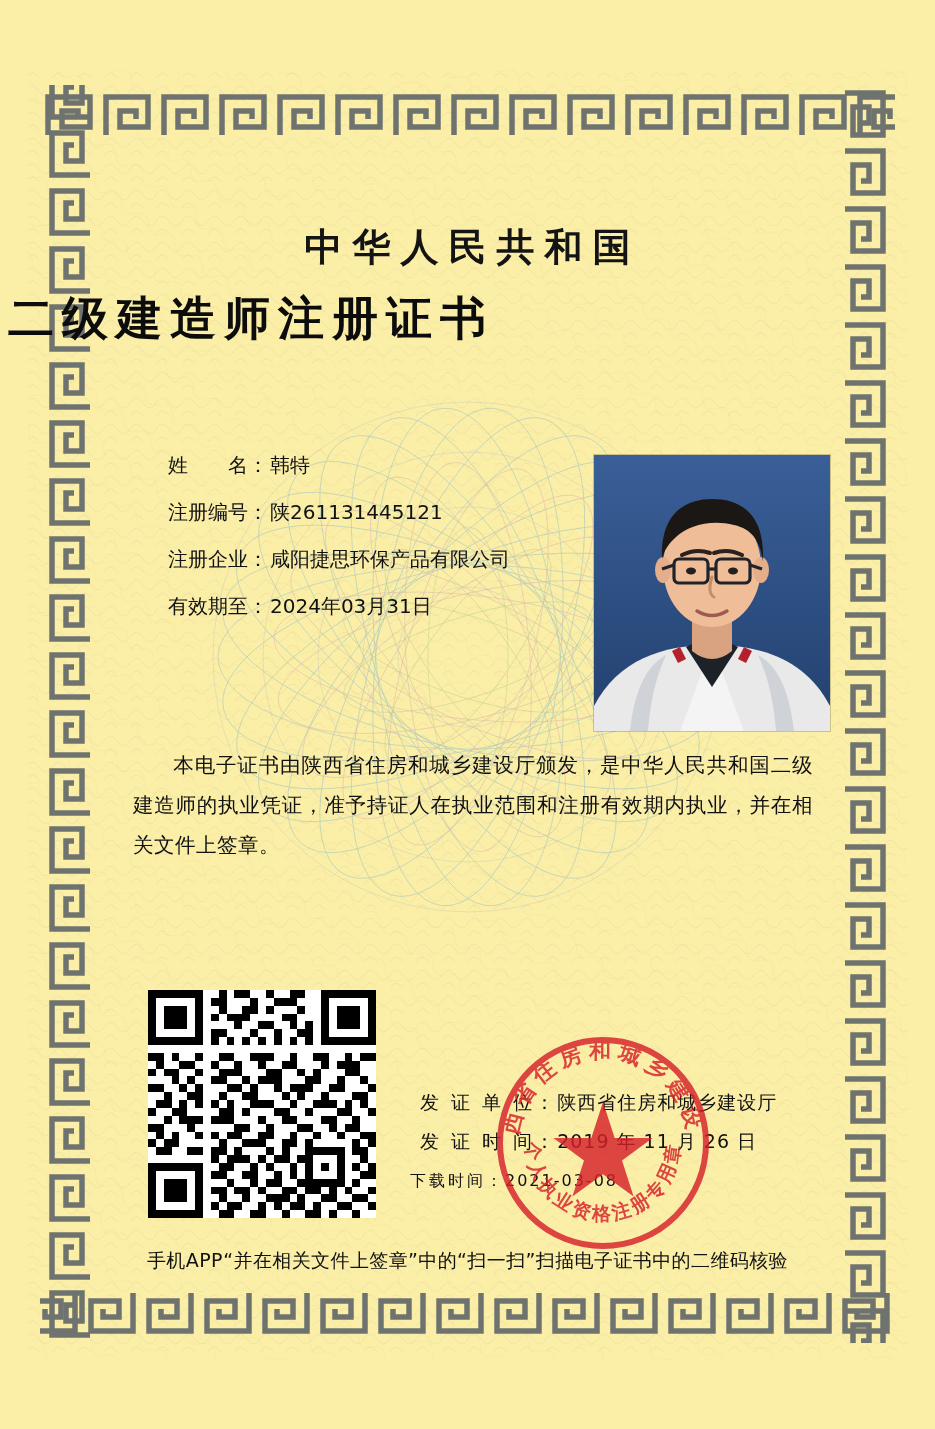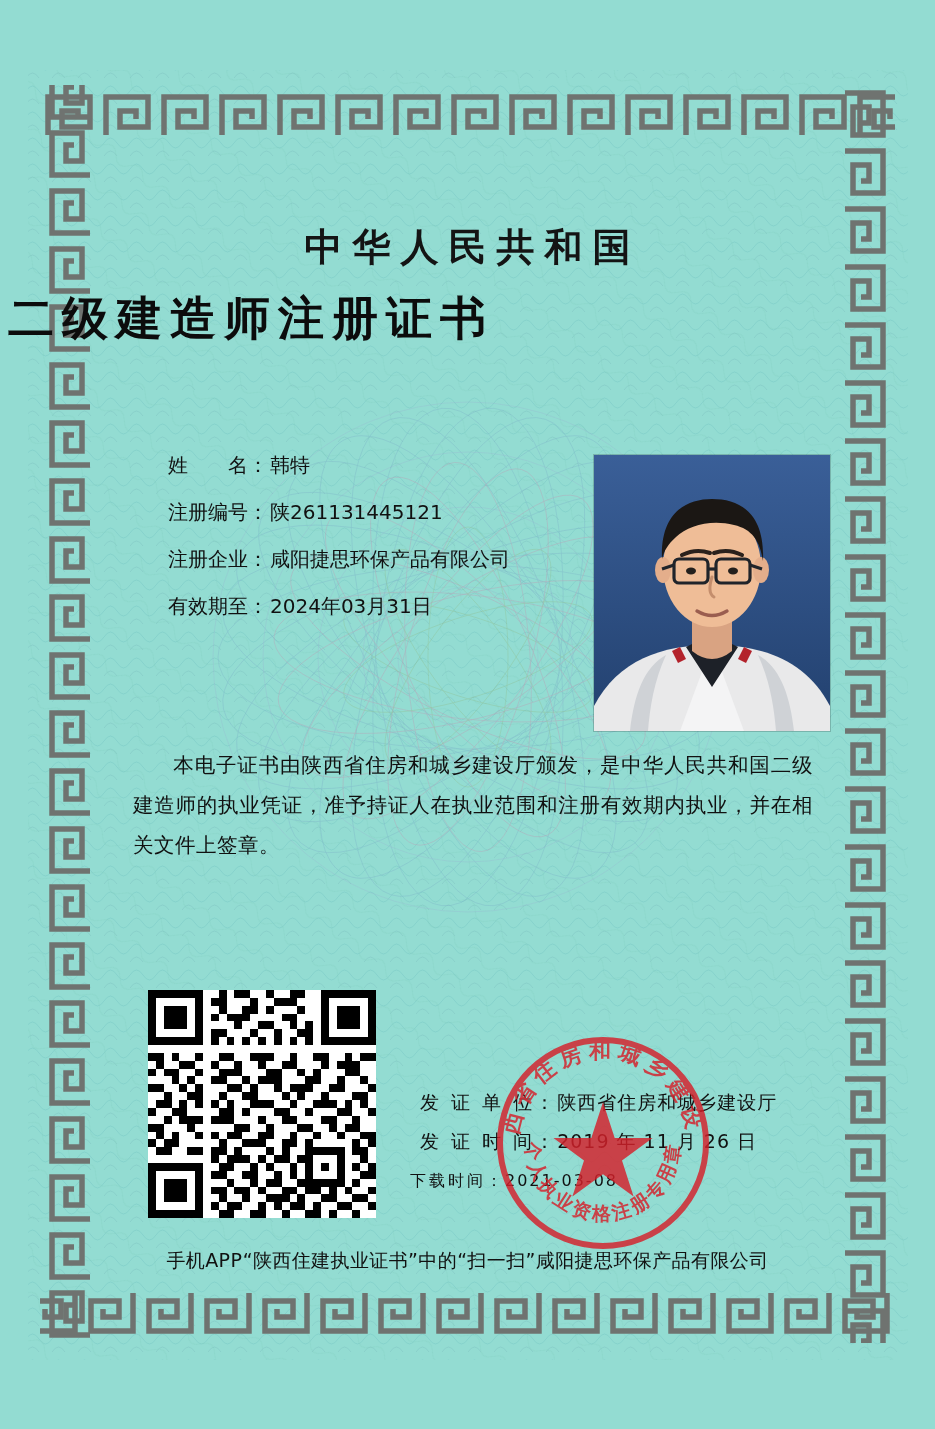--- a/index.html
+++ b/index.html
@@ -5,21 +5,21 @@
   html,body{margin:0;padding:0;}
   body{
     width:935px;height:1429px;
     background:#ffffff;
     font-family:"DejaVu Sans","Liberation Sans",sans-serif;
     overflow:hidden;
   }
   .cert{
     position:relative;
     width:935px;height:1429px;
-    background:#14b8a6;
+    background:#fde047;
     overflow:hidden;
   }
 
   
   .guilloche{
     position:absolute;left:0;top:0;width:935px;height:1429px;
     opacity:.55;
     pointer-events:none;
   }
   .rosette{
@@ -563,16 +563,16 @@
       <circle cx="115" cy="115" r="103" fill="none" stroke="#d6202a" stroke-width="6"></circle>
       <text font-size="22" font-weight="bold" fill="#d6202a" letter-spacing="6" font-family="'DejaVu Serif','Liberation Serif',serif">
         <textPath href="#arcTop" startOffset="50%" text-anchor="middle">陕西省住房和城乡建设厅</textPath>
       </text>
       <text font-size="19" font-weight="bold" fill="#d6202a" letter-spacing="3" font-family="'DejaVu Serif','Liberation Serif',serif">
         <textPath href="#arcBot" startOffset="50%" text-anchor="middle">个人执业资格注册专用章</textPath>
       </text>
       <polygon fill="#d6202a" points="115,74 126.7,110.1 164.6,110.1 134,132.4 145.6,168.5 115,146.2 84.4,168.5 96,132.4 65.4,110.1 103.3,110.1"></polygon>
     </svg>
 
-    <div class="footer">手机APP“陕西住建执业证书”中的“扫一扫”咸阳捷思环保产品有限公司</div>
+    <div class="footer">手机APP“并在相关文件上签章”中的“扫一扫”扫描电子证书中的二维码核验</div>
 
   </div>
 </div>
 
 </body></html>

